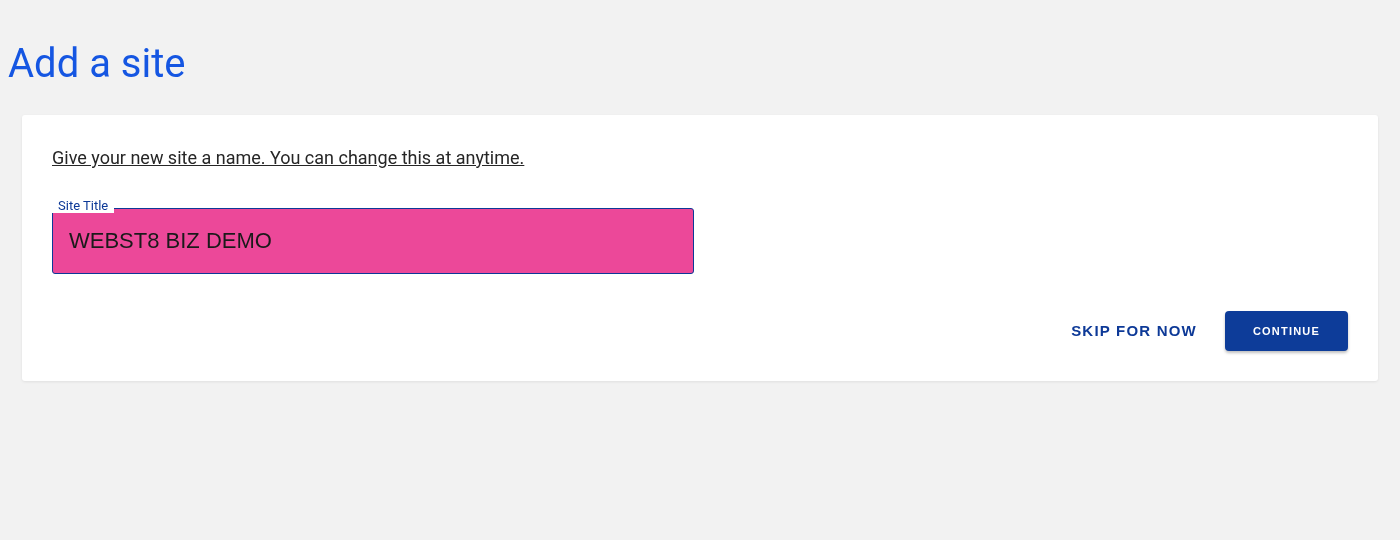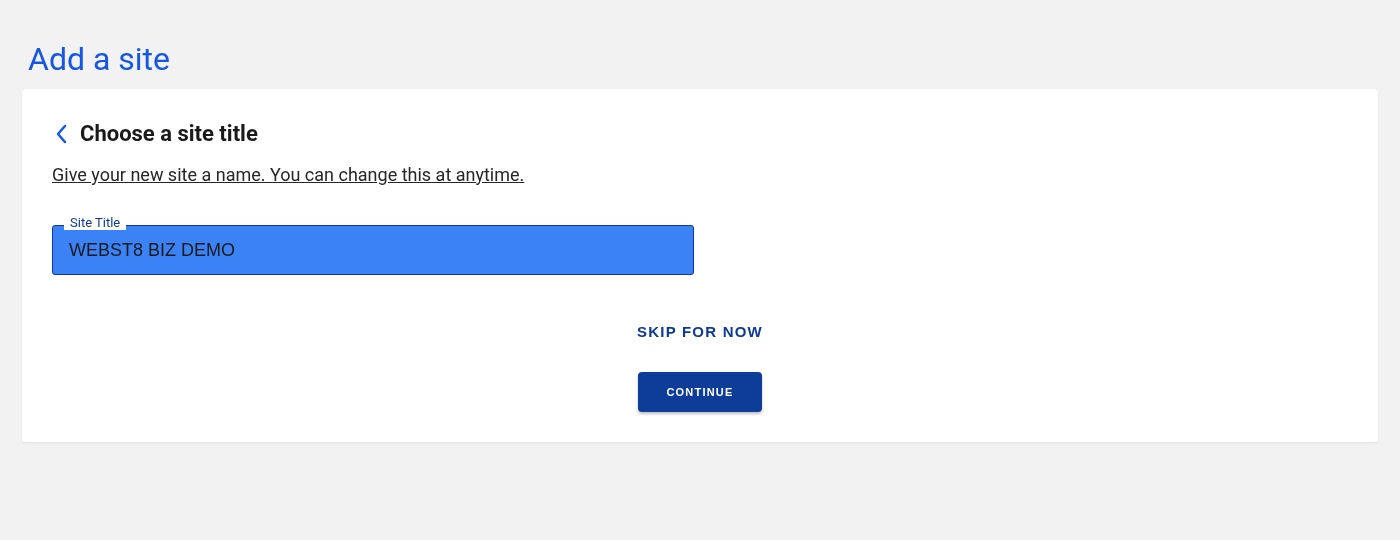--- a/index.html
+++ b/index.html
@@ -8,25 +8,25 @@
       padding: 0;
     }
     body {
       font-family: -apple-system, BlinkMacSystemFont, "Segoe UI", Roboto, "Helvetica Neue", Arial, sans-serif;
       background: #f2f2f2;
       width: 1400px;
       height: 540px;
       padding: 0;
     }
     .page-title {
-      font-size: 32px;
+      font-size: 40px;
       font-weight: 400;
       color: #1556e2;
-      padding: 40px 0 0 28px;
-      margin-bottom: 11px;
+      padding: 40px 0 0 8px;
+      margin-bottom: 28px;
     }
     .card {
       background: #ffffff;
       margin: 0 22px;
       border-radius: 3px;
       box-shadow: 0 1px 3px rgba(0,0,0,0.08);
       padding: 32px 30px 30px 30px;
     }
     .card-header {
       display: flex;
@@ -58,43 +58,42 @@
       text-decoration: underline;
     }
     .field-wrapper {
       position: relative;
       width: 642px;
       margin-bottom: 36px;
     }
     .field-label {
       position: absolute;
       top: -10px;
-      left: 12px;
+      left: 0;
       background: #ffffff;
       padding: 0 6px;
       font-size: 13px;
       color: #0d3997;
     }
     .text-input {
       width: 100%;
-      height: 50px;
+      height: 66px;
       border: 1.5px solid #0d3997;
       border-radius: 3px;
       padding: 0 16px;
-      font-size: 18px;
+      font-size: 22px;
       color: #1a1a1a;
       outline: none;
-      background: #3b82f6;
+      background: #ec4899;
     }
     .button-row {
       display: flex;
       justify-content: flex-end;
       align-items: center;
       gap: 20px;
-      flex-direction: column;
     }
     .skip-button {
       background: none;
       border: none;
       color: #0d3997;
       font-size: 15px;
       font-weight: 700;
       letter-spacing: 1.2px;
       cursor: pointer;
       padding: 12px 8px;
@@ -111,28 +110,20 @@
       padding: 14px 28px;
       box-shadow: 0 2px 3px rgba(0,0,0,0.25);
     }
   </style>
 </head>
 <body>
 
 <h1 class="page-title">Add a site</h1>
 
 <div class="card">
-  <div class="card-header">
-    <span class="back-icon">
-      <svg viewBox="0 0 11 20" fill="none" stroke="#1556e2" stroke-width="2.5" stroke-linecap="round" stroke-linejoin="round">
-        <polyline points="9,2 2,10 9,18"></polyline>
-      </svg>
-    </span>
-    <h2 class="card-heading">Choose a site title</h2>
-  </div>
 
   <p class="card-subtext">Give your new site a name. You can change this at anytime.</p>
 
   <div class="field-wrapper">
     <span class="field-label">Site Title</span>
     <input type="text" class="text-input" value="WEBST8 BIZ DEMO" style="">
   </div>
 
   <div class="button-row">
     <button class="skip-button">SKIP FOR NOW</button>

